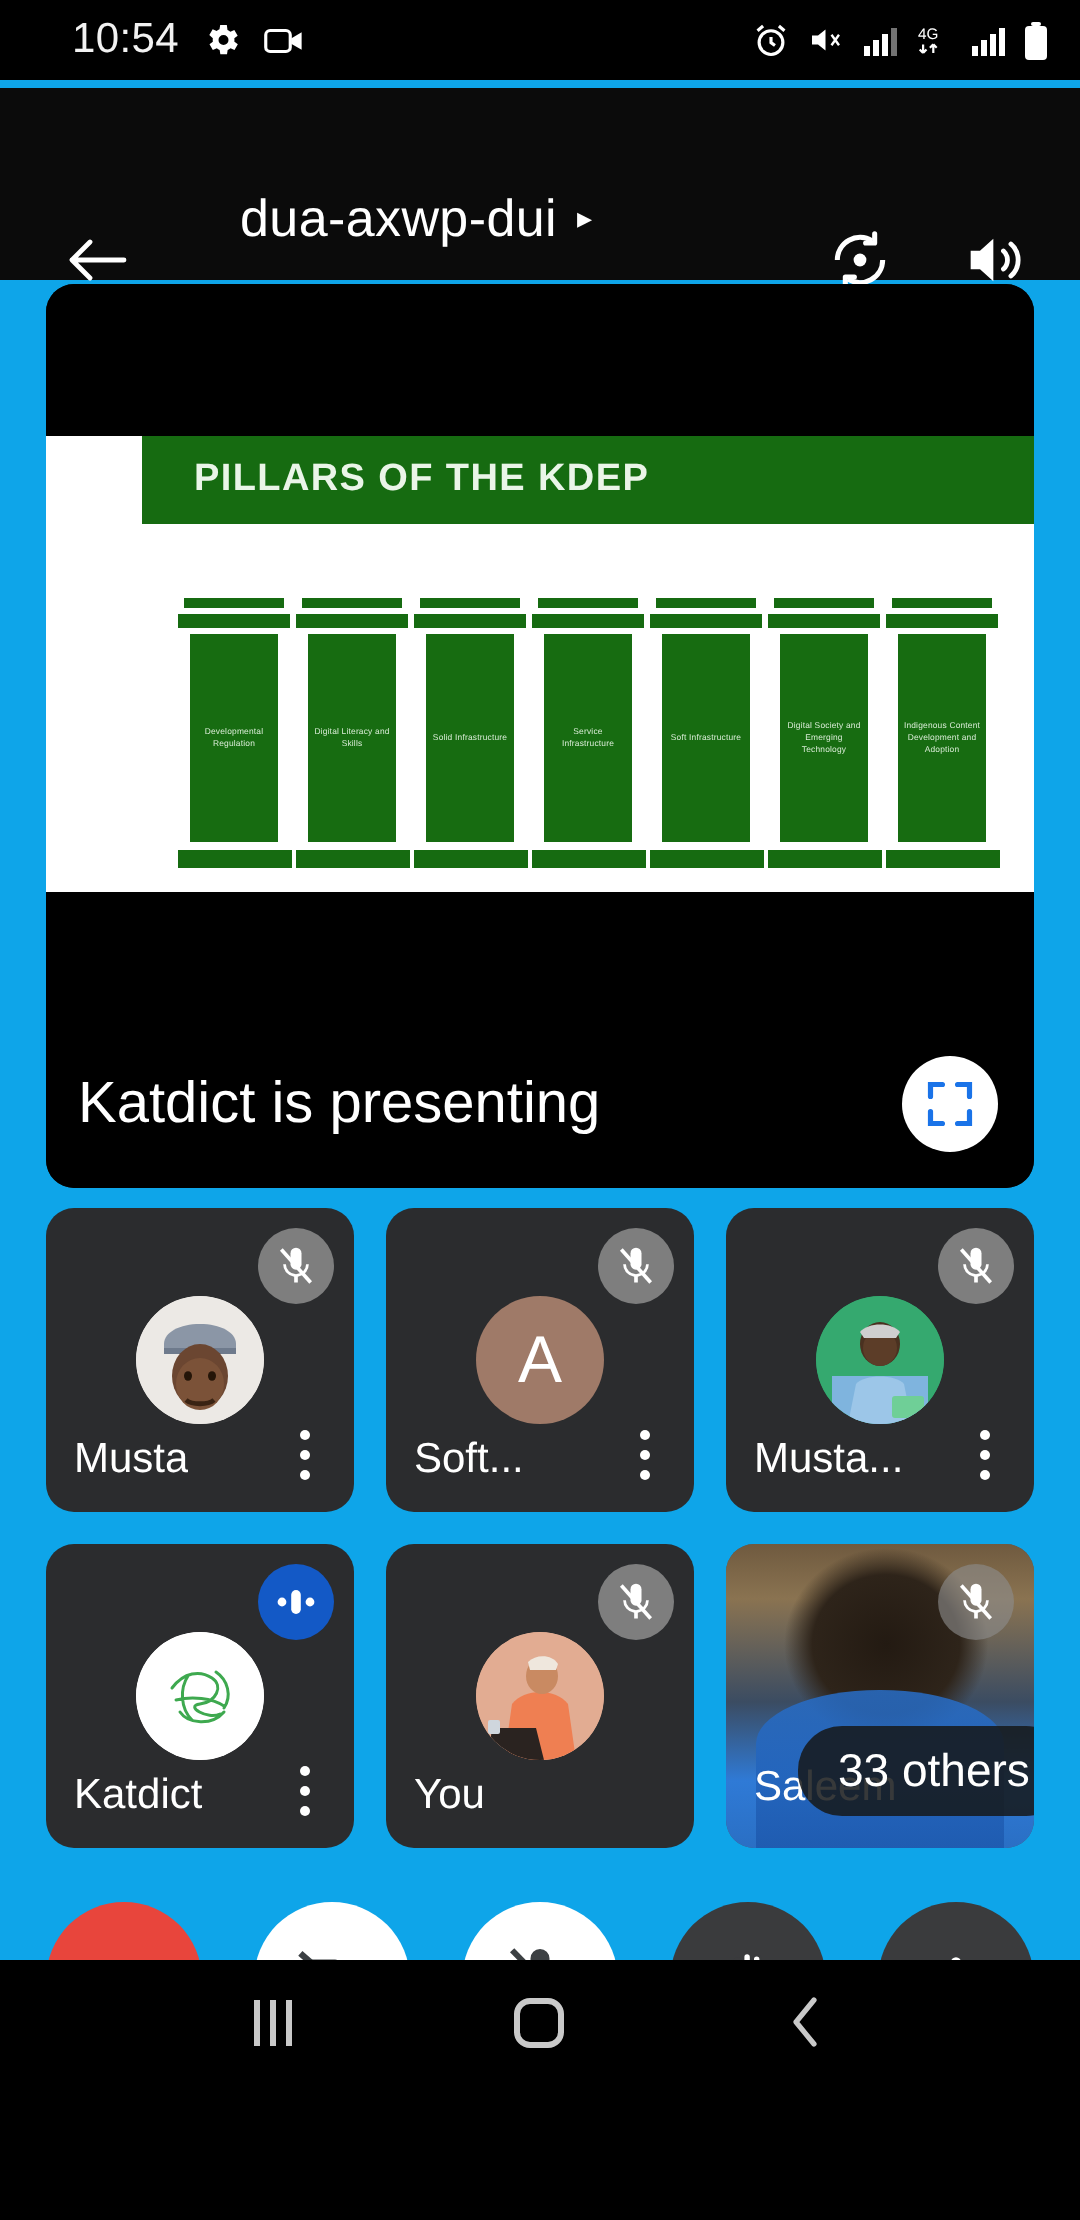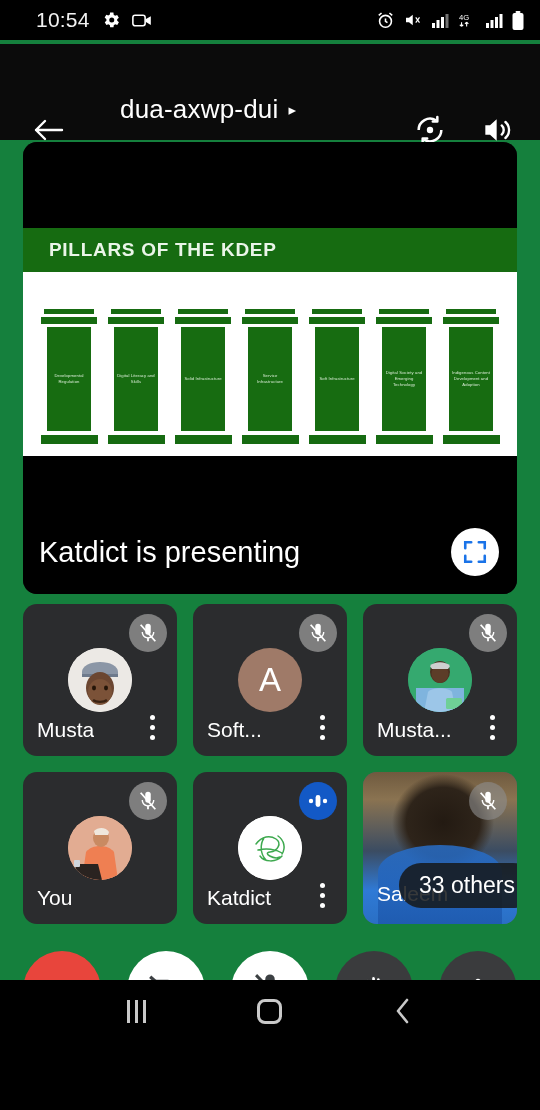--- a/index.html
+++ b/index.html
@@ -2,21 +2,21 @@
 <html><head>
 <meta charset="utf-8">
 <style>
   * { margin:0; padding:0; box-sizing:border-box; }
   html, body {
     width:540px; height:1110px;
     background:#000;
     font-family:"Liberation Sans", sans-serif;
     overflow:hidden;
   }
-  .phone { position:relative; width:540px; height:1042px; background:#15803d; }
+  .phone { position:relative; width:540px; height:1042px; background:#0ea5e9; }
 
   
   .statusbar {
     position:absolute; top:0; left:0; width:540px; height:40px;
     display:flex; align-items:center; justify-content:space-between;
     padding:0 16px 0 36px; background:#000; color:#fff;
   }
   .sb-left { display:flex; align-items:center; gap:11px; }
   .sb-time { font-size:21px; letter-spacing:.2px; color:#f2f2f2; }
   .sb-right { display:flex; align-items:center; gap:9px;text-align:right; }
@@ -44,21 +44,21 @@
   }
   .hdr-actions { position:absolute; right:22px; top:66px; display:flex; gap:28px; }
   .hdr-ic { width:40px; height:40px; display:flex; align-items:center; justify-content:center; }
 
   
   .stage {
     position:absolute; left:23px; top:142px; width:494px; height:452px;
     background:#1c1d1f; border-radius:14px; overflow:hidden;
   }
   .stage-video { position:absolute; left:0; top:0; width:494px; height:368px; background:#000; }
-  .slide { position:absolute; left:0; top:86px; width:494px; height:228px; background:#fff; }
+  .slide { position:absolute; left:0; top:76px; width:494px; height:228px; background:#fff;padding-left:48px; }
   .slide-banner {
     height:44px; background:#166b11;
     display:flex; align-items:center; padding-left:26px;
   }
   .slide-banner-text {
     color:#eaf5e8; font-size:19px; font-weight:bold; letter-spacing:.7px;
   }
   .pillars {
     position:relative; height:184px; display:flex;
     justify-content:space-between; align-items:flex-end;
@@ -407,62 +407,62 @@
       </div>
       <span class="tile-name">Musta...</span>
       <div class="kebab">
           <i></i>
           <i></i>
           <i></i>
         </div>
     </div>
 
     <div class="tile">
+      <div class="badge speaking">
+        <svg width="24" height="24" viewBox="0 0 24 24" fill="#fff">
+            <circle cx="5" cy="12" r="2.2"></circle>
+            <rect x="9.6" y="6" width="4.8" height="12" rx="2.4"></rect>
+            <circle cx="19" cy="12" r="2.2"></circle>
+          </svg>
+      </div>
+      <div class="avatar av-katdict">
+        <svg width="64" height="64" viewBox="0 0 64 64">
+            <circle cx="32" cy="32" r="32" fill="#fff"></circle>
+            <path d="M18 28c6-8 14-9 20-5s2 12-6 13 4 8 10 5M22 40c4 6 16 7 22 0M26 22c-4 6-4 16 2 22M40 20c6 4 8 12 4 18M20 34c8-2 18-1 24 3" stroke="#3ea94f" stroke-width="1.5" fill="none" stroke-linecap="round"></path>
+          </svg>
+      </div>
+      <span class="tile-name">Katdict</span>
+      <div class="kebab">
+          <i></i>
+          <i></i>
+          <i></i>
+        </div>
+    </div>
+
+    <div class="tile">
       <div class="badge mute">
         <svg width="22" height="22" viewBox="0 0 24 24" fill="#fff">
             <path d="M12 14a3 3 0 003-3V5a3 3 0 00-6 0v6a3 3 0 003 3z"></path>
             <path d="M17.5 11a5.5 5.5 0 01-11 0H5a7 7 0 006 6.9V21h2v-3.1a7 7 0 006-6.9h-1.5z"></path>
             <path d="M4 3l16 18" stroke="#fff" stroke-width="2" fill="none"></path>
           </svg>
       </div>
       <div class="avatar av-you">
         <svg width="64" height="64" viewBox="0 0 64 64">
             <circle cx="32" cy="32" r="32" fill="#e2ac92"></circle>
             <path d="M18 36c6-8 22-8 28 0l4 28H14z" fill="#ef7f52"></path>
             <ellipse cx="33" cy="22" rx="8" ry="9" fill="#c98a62"></ellipse>
             <path d="M26 15c4-4 12-4 15 1l-1 3H27z" fill="#efe7dd"></path>
             <path d="M8 48h22l4 16H6z" fill="#2a2320"></path>
             <rect x="6" y="44" width="6" height="7" rx="1" fill="#cfd6dd"></rect>
           </svg>
       </div>
       <span class="tile-name">You</span>
     </div>
 
-    <div class="tile">
-      <div class="badge speaking">
-        <svg width="24" height="24" viewBox="0 0 24 24" fill="#fff">
-            <circle cx="5" cy="12" r="2.2"></circle>
-            <rect x="9.6" y="6" width="4.8" height="12" rx="2.4"></rect>
-            <circle cx="19" cy="12" r="2.2"></circle>
-          </svg>
-      </div>
-      <div class="avatar av-katdict">
-        <svg width="64" height="64" viewBox="0 0 64 64">
-            <circle cx="32" cy="32" r="32" fill="#fff"></circle>
-            <path d="M18 28c6-8 14-9 20-5s2 12-6 13 4 8 10 5M22 40c4 6 16 7 22 0M26 22c-4 6-4 16 2 22M40 20c6 4 8 12 4 18M20 34c8-2 18-1 24 3" stroke="#3ea94f" stroke-width="1.5" fill="none" stroke-linecap="round"></path>
-          </svg>
-      </div>
-      <span class="tile-name">Katdict</span>
-      <div class="kebab">
-          <i></i>
-          <i></i>
-          <i></i>
-        </div>
-    </div>
-
     <div class="tile video">
       <div class="tile-video-bg"></div>
       <div class="badge mute-on-video">
         <svg width="22" height="22" viewBox="0 0 24 24" fill="#fff">
             <path d="M12 14a3 3 0 003-3V5a3 3 0 00-6 0v6a3 3 0 003 3z"></path>
             <path d="M17.5 11a5.5 5.5 0 01-11 0H5a7 7 0 006 6.9V21h2v-3.1a7 7 0 006-6.9h-1.5z"></path>
             <path d="M4 3l16 18" stroke="#fff" stroke-width="2" fill="none"></path>
           </svg>
       </div>
       <span class="tile-name shifted">Saleem</span>

